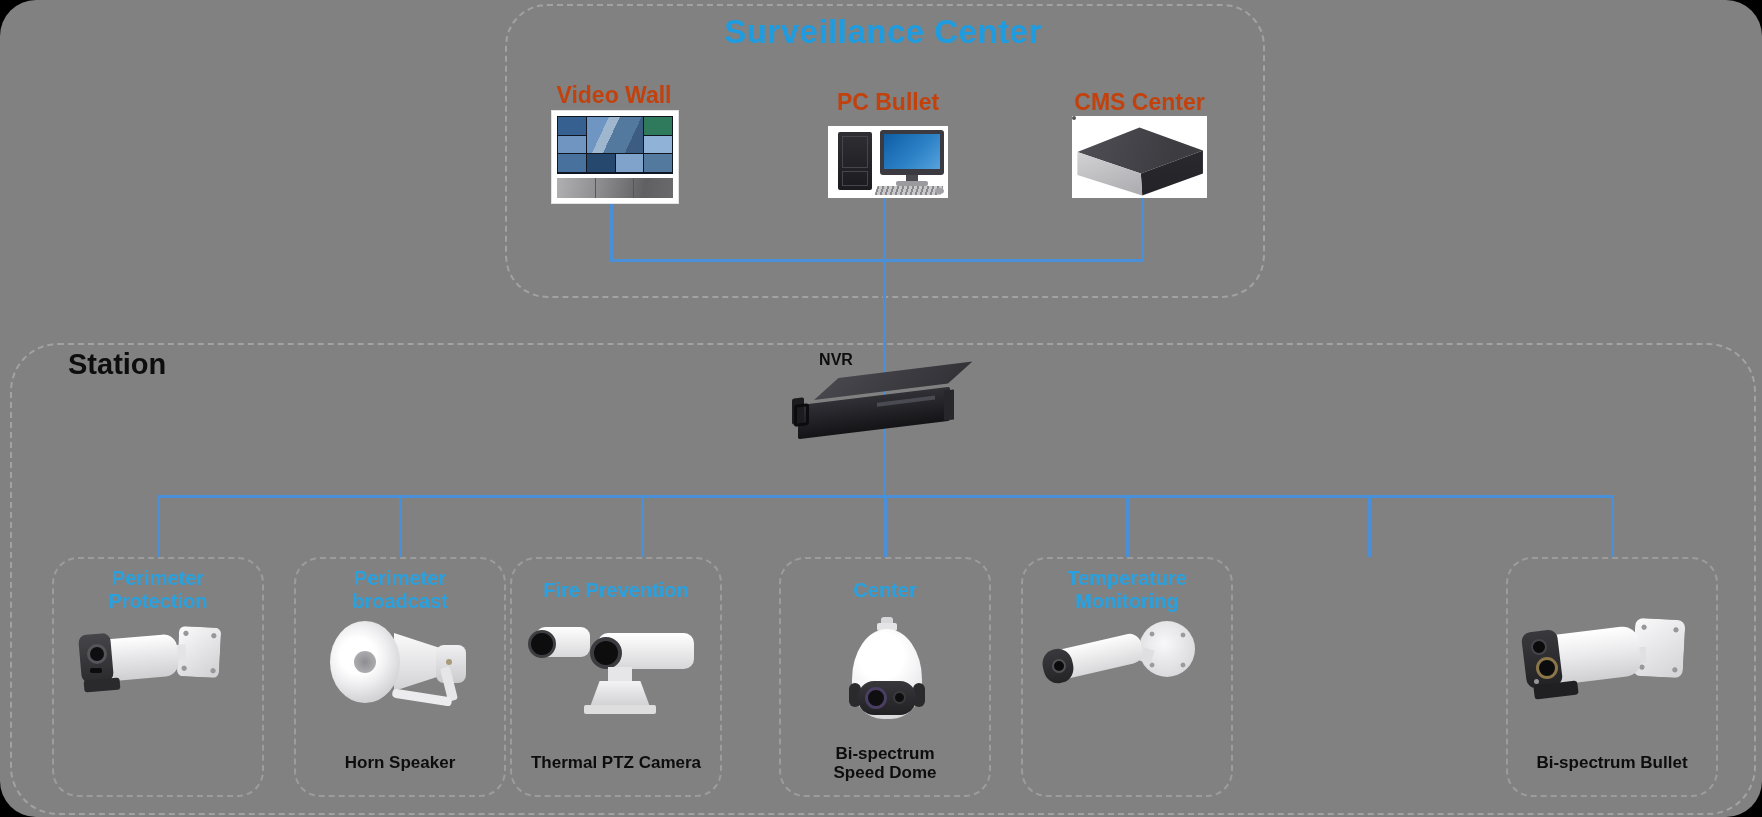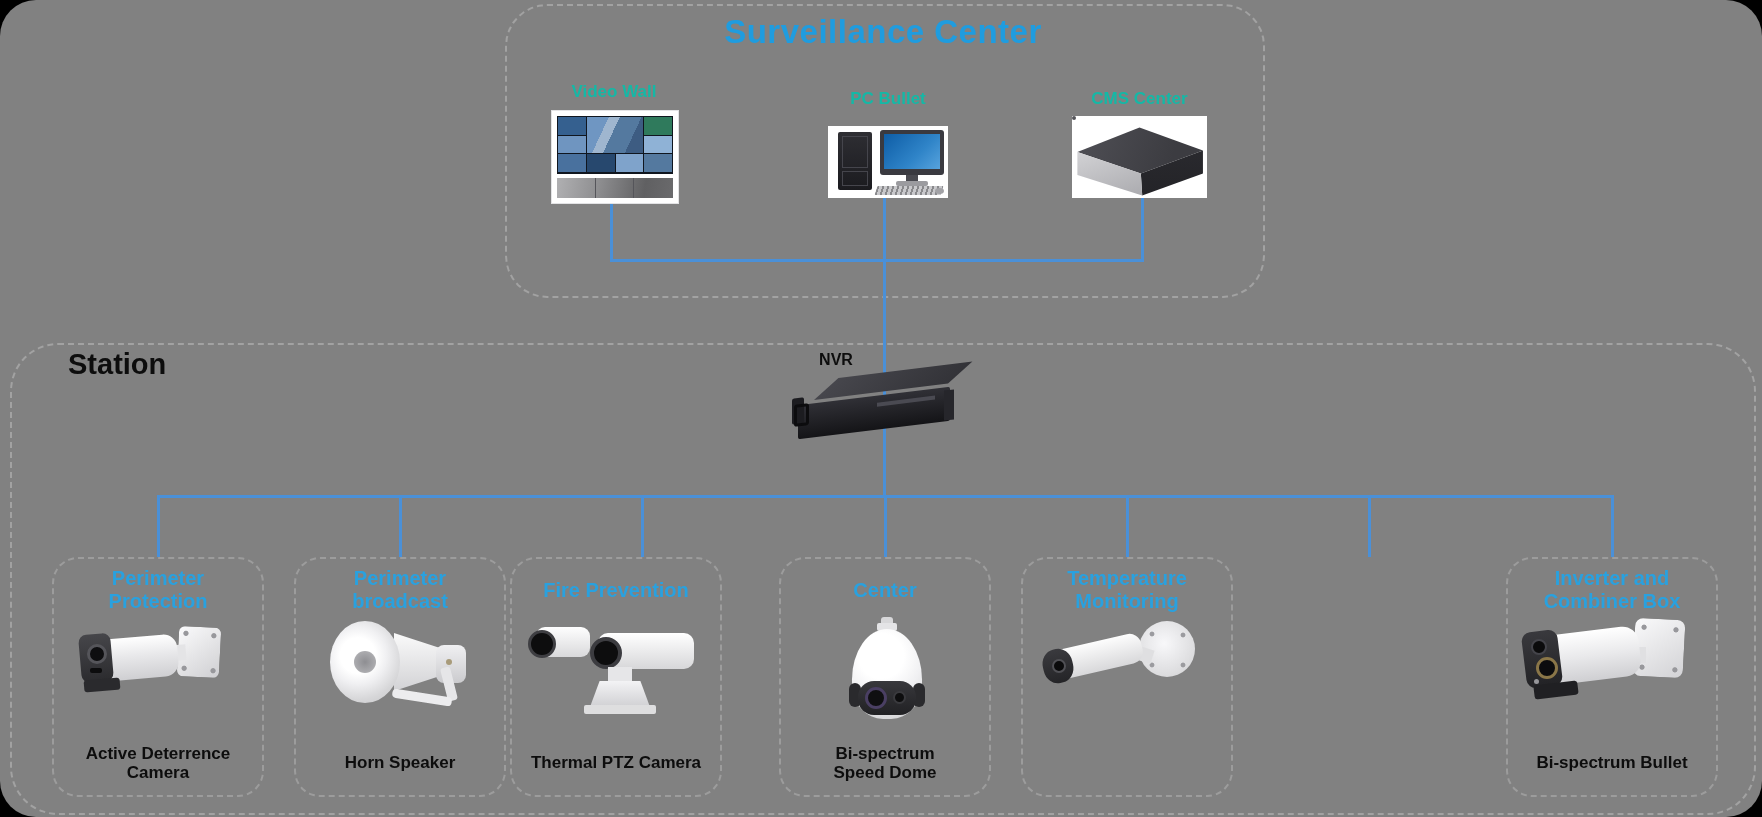--- a/index.html
+++ b/index.html
@@ -8,21 +8,21 @@
   .panel{position:absolute;inset:0;background:#818181;border-radius:36px;}
 
   
   .zone{position:absolute;border:2px dashed rgba(215,215,215,.38);}
   .zone-sc{left:505px;top:4px;width:756px;height:290px;border-radius:42px;}
   .zone-station{left:10px;top:343px;width:1742px;height:468px;border-radius:48px;}
 
   
   .sc-title{position:absolute;left:505px;top:13px;width:756px;text-align:center;
             font-size:33px;font-weight:600;letter-spacing:.5px;color:#1f9cdf;}
-  .dev-label{position:absolute;text-align:center;font-size:17px;font-weight:bold;color:#14b8a6;}
+  .dev-label{position:absolute;text-align:center;font-size:23px;font-weight:bold;color:#c2410c;}
   .station-label{position:absolute;left:68px;top:348px;font-size:29px;font-weight:bold;color:#0d0d0d;}
   .nvr-label{position:absolute;left:800px;top:351px;width:72px;text-align:center;
              font-size:16px;font-weight:bold;color:#0d0d0d;}
 
   
   .line{position:absolute;background:#4a90d8;}
   .vline{width:3px;}
   .hline{height:3px;}
 
   
@@ -265,22 +265,20 @@
 Protection</div>
     <div class="art">
       <i class="adc-plate"></i>
       <i class="adc-arm"></i>
       <i class="adc-body"></i>
       <i class="adc-front"></i>
       <i class="adc-lens"></i>
       <i class="adc-slot"></i>
       <i class="adc-chin"></i>
     </div>
-    <div class="b-label">Active Deterrence
-Camera</div>
   </div>
 
   <div class="branch" style="left:294px">
     <div class="b-title">Perimeter
 broadcast</div>
     <div class="art">
       <i class="horn-cone"></i>
       <i class="horn-rear"></i>
       <i class="horn-brkv"></i>
       <i class="horn-brkh"></i>
@@ -328,22 +326,20 @@
       <i class="tb-plate"></i>
       <i class="tb-arm"></i>
       <i class="tb-body"></i>
       <i class="tb-front"></i>
       <i class="tb-lens"></i>
     </div>
   </div>
 
 
   <div class="branch" style="left:1506px">
-    <div class="b-title">Inverter and
-Combiner Box</div>
     <div class="art">
       <i class="bb-plate"></i>
       <i class="bb-arm"></i>
       <i class="bb-body"></i>
       <i class="bb-front"></i>
       <i class="bb-lensT"></i>
       <i class="bb-lensB"></i>
       <i class="bb-dot"></i>
       <i class="bb-chin"></i>
     </div>

